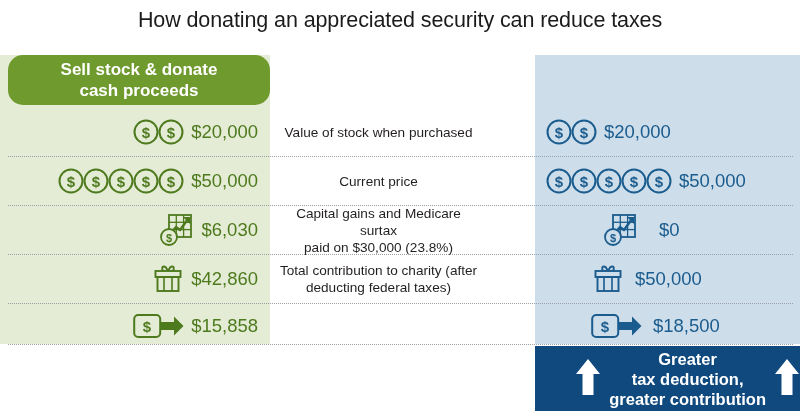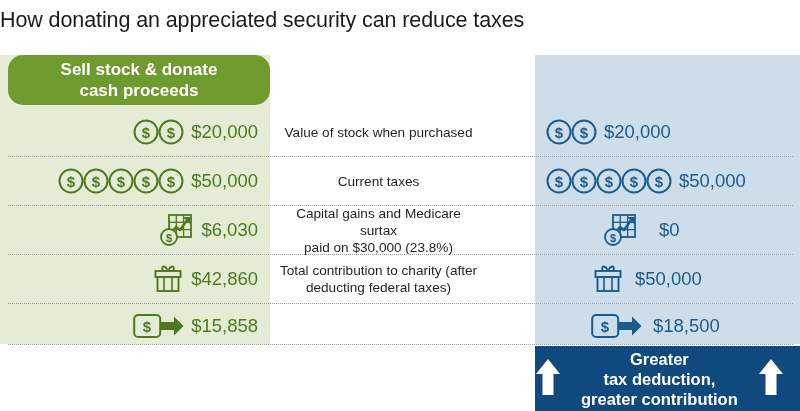--- a/index.html
+++ b/index.html
@@ -9,21 +9,21 @@
     background:#ffffff;
     color:#231f20;
     overflow:hidden;
     position:relative;
   }
   #infographic { position:relative; width:800px; height:411px; background:#fff; }
 
   
   .title {
     position:absolute; top:8px; left:0; width:800px;
-    text-align:left;
+    text-align:center;
     font-size:21.5px;
     font-weight:400;
     letter-spacing:-0.1px;
     color:#1b1b1b;
   }
 
   
   .panel { position:absolute; }
   #left-panel  { left:0px;   top:55px; width:270px; height:289px; background:#e4ecd5; }
   #right-panel { left:535px; top:55px; width:265px; height:289px; background:#cdddea; }
@@ -69,21 +69,21 @@
   }
 
   .icons { display:flex; align-items:center; }
   .icons svg { display:block; }
   .icons.coins svg + svg { margin-left:-3px; }
 
   
   #footer-block {
     position:absolute; left:535px; top:346px; width:265px; height:65px;
     background:#10497d;
-    display:flex; align-items:center; justify-content:flex-start; gap:20px;
+    display:flex; align-items:center; justify-content:flex-end; gap:8px;
   }
   #footer-text {
     color:#ffffff; font-weight:bold; font-size:16.5px; line-height:20px; text-align:center;
     white-space:pre-line;
   }
   .up-arrow { flex:0 0 auto; }
 </style>
 </head>
 <body>
 
@@ -152,21 +152,21 @@
             <text x="14" y="19.5" text-anchor="middle" font-family="Liberation Sans, sans-serif" font-size="15" font-weight="bold" fill="#4e7a1e">$</text>
           </svg>
         <svg width="28" height="28" viewBox="0 0 28 28">
             <circle cx="14" cy="14" r="11.5" fill="none" stroke="#4e7a1e" stroke-width="2"></circle>
             <text x="14" y="19.5" text-anchor="middle" font-family="Liberation Sans, sans-serif" font-size="15" font-weight="bold" fill="#4e7a1e">$</text>
           </svg>
       </span>
       <span class="amount green">$50,000</span>
     </div>
     <div class="cell cell-mid">
-      <span class="label" style="white-space:pre-line">Current taxes</span>
+      <span class="label" style="white-space:pre-line">Current price</span>
     </div>
     <div class="cell cell-right" style="height:48px;">
       <span class="icons coins">
         <svg width="28" height="28" viewBox="0 0 28 28">
             <circle cx="14" cy="14" r="11.5" fill="none" stroke="#1b5c8e" stroke-width="2"></circle>
             <text x="14" y="19.5" text-anchor="middle" font-family="Liberation Sans, sans-serif" font-size="15" font-weight="bold" fill="#1b5c8e">$</text>
           </svg>
         <svg width="28" height="28" viewBox="0 0 28 28">
             <circle cx="14" cy="14" r="11.5" fill="none" stroke="#1b5c8e" stroke-width="2"></circle>
             <text x="14" y="19.5" text-anchor="middle" font-family="Liberation Sans, sans-serif" font-size="15" font-weight="bold" fill="#1b5c8e">$</text>

